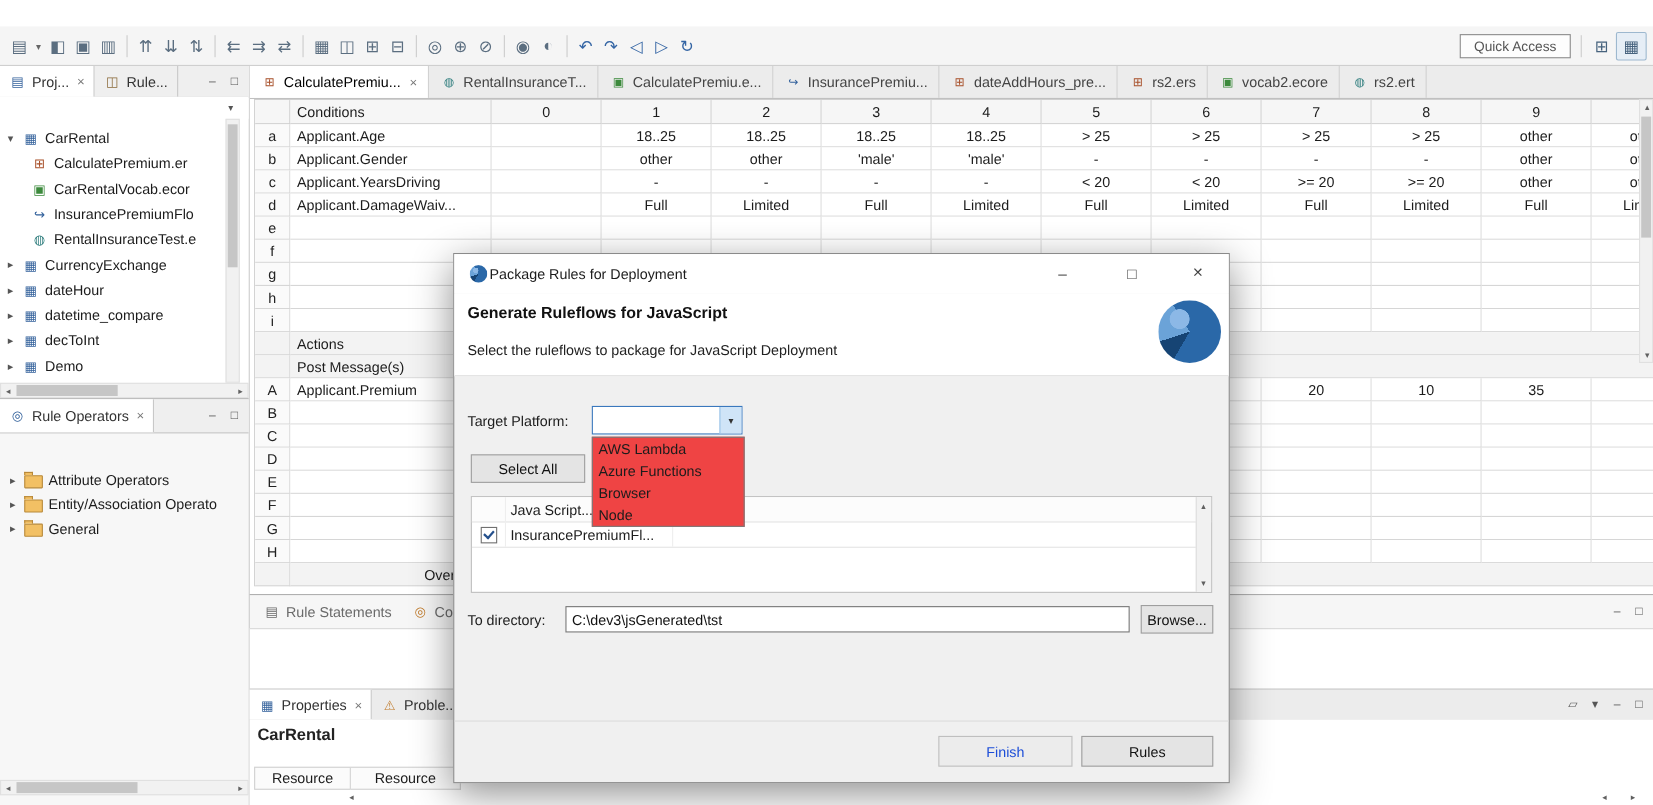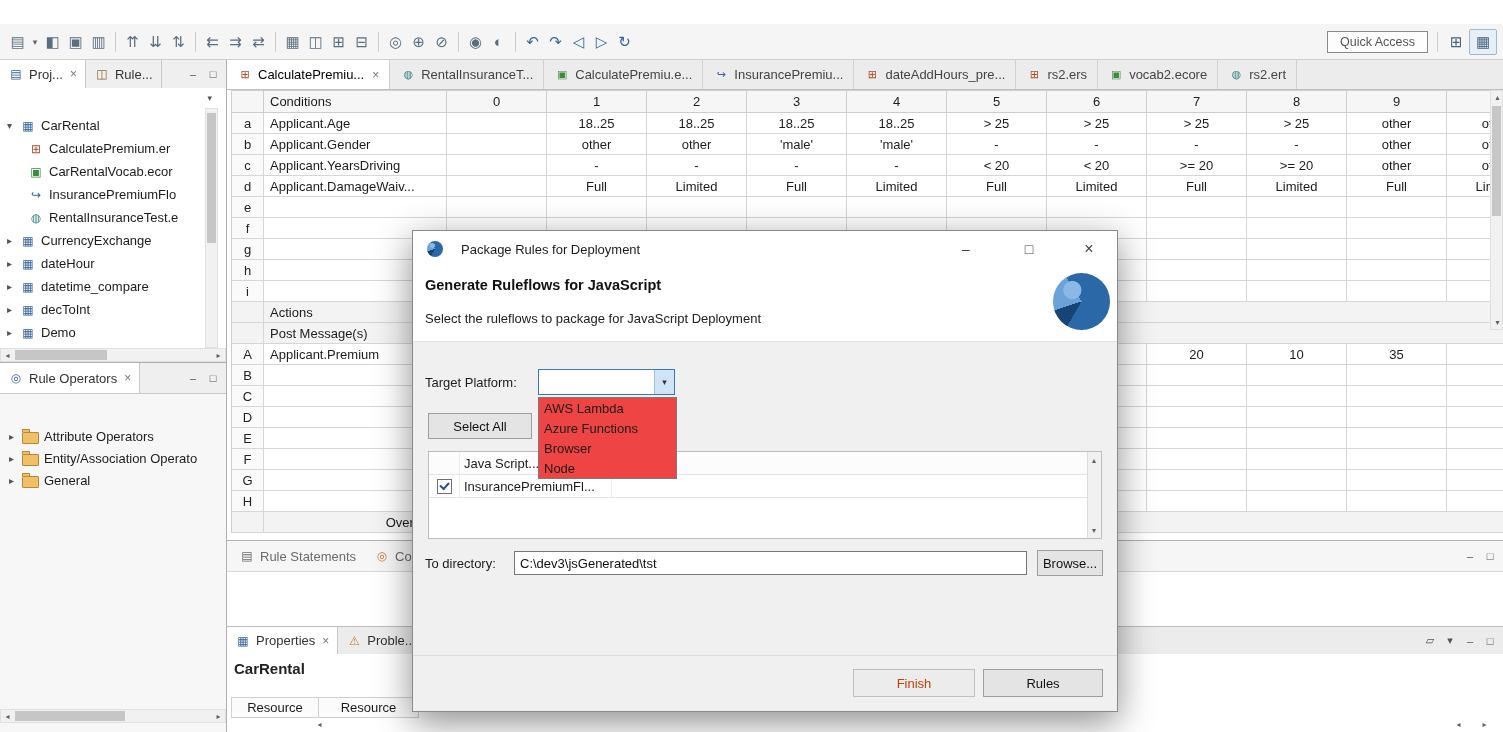--- a/index.html
+++ b/index.html
@@ -73,21 +73,21 @@
   #props .ptabs{position:absolute;left:0;top:0;right:0;height:27px;display:flex;background:#ececec;border-bottom:1px solid #c8c8c8;}
   #props .vtab.active{background:#fff;}
   #props-content{position:absolute;left:0;top:27px;right:0;bottom:0;background:#fff;}
   #props-title{position:absolute;left:7px;top:6px;font-weight:bold;font-size:15px;color:#222;}
   .phead{position:absolute;left:4px;top:43px;display:flex;height:21px;}
   .phead span{box-sizing:border-box;border:1px solid #d0d0d0;border-left:none;display:flex;align-items:center;justify-content:center;background:#fbfbfb;}
   .phead span:first-child{border-left:1px solid #d0d0d0;}
 
   
   #dialog{position:absolute;left:412px;top:230px;width:706px;height:482px;background:#f0f0f0;border:1px solid #8a8a8a;box-shadow:0 10px 34px rgba(0,0,0,.45);z-index:60;box-sizing:border-box;}
-  #dlg-title{position:absolute;left:0;top:0;right:0;height:36px;background:#fff;display:flex;align-items:center;padding-left:14px;gap:18px;box-sizing:border-box;}
+  #dlg-title{position:absolute;left:0;top:0;right:0;height:36px;background:#fff;display:flex;align-items:center;padding-left:14px;gap:2px;box-sizing:border-box;}
   .dlg-winbtn{position:absolute;top:0;width:46px;height:36px;display:flex;align-items:center;justify-content:center;color:#444;font-size:14px;}
   #dlg-head{position:absolute;left:0;top:36px;right:0;height:74px;background:#fff;border-bottom:1px solid #e2e2e2;}
   #dlg-heading{position:absolute;left:12px;top:10px;font-weight:bold;font-size:14.5px;color:#111;}
   #dlg-sub{position:absolute;left:12px;top:44px;color:#222;}
   .logo{border-radius:50%;background:radial-gradient(circle at 34% 30%,#8cb8e6 0 16%,rgba(0,0,0,0) 17%),conic-gradient(from 210deg,#164474 0 42deg,#6ba3d8 42deg 118deg,#2a68a8 118deg 360deg);}
   #dlg-logo{position:absolute;left:640px;top:42px;width:57px;height:57px;}
   #lbl-target{position:absolute;left:12px;top:144px;}
   #combo{position:absolute;left:125px;top:138px;width:137px;height:26px;background:#fff;border:1px solid #3a78bd;box-sizing:border-box;}
   #combo .arrow{position:absolute;right:0;top:0;width:19px;height:24px;background:#cfe4f7;border-left:1px solid #9cc3e8;display:flex;align-items:center;justify-content:center;font-size:9px;color:#333;}
   #platform-list{position:absolute;left:125px;top:166px;width:139px;height:82px;background:#ef4444;border:1px solid #7a7a7a;z-index:10;box-sizing:border-box;}
@@ -99,21 +99,21 @@
   .dt-row .cbc{width:31px;display:flex;align-items:center;justify-content:center;border-right:1px solid #eee;height:100%;box-sizing:border-box;}
   .dt-row .nc{width:152px;padding-left:4px;border-right:1px solid #eee;height:100%;display:flex;align-items:center;box-sizing:border-box;white-space:nowrap;overflow:hidden;}
   .dt-row .pc{flex:1;padding-left:6px;display:flex;align-items:center;height:100%;white-space:nowrap;overflow:hidden;}
   .cb{width:13px;height:13px;border:1px solid #707070;background:#fff;position:relative;}
   .cb.checked::after{content:"";position:absolute;left:2px;top:2px;width:7px;height:4px;border-left:2px solid #24508c;border-bottom:2px solid #24508c;transform:rotate(-48deg);}
   #dlg-table .vsb{position:absolute;right:0;top:0;width:13px;bottom:0;background:#f1f1f1;border-left:1px solid #dcdcdc;}
   #lbl-dir{position:absolute;left:12px;top:325px;}
   #dir-field{position:absolute;left:101px;top:320px;width:513px;height:24px;border:1px solid #767676;background:#fff;padding:0 5px;font-family:"Liberation Sans",sans-serif;font-size:13px;box-sizing:border-box;color:#111;}
   #btn-browse{position:absolute;left:624px;top:319px;width:66px;height:26px;}
   #dlg-sep{position:absolute;left:0;right:0;top:424px;border-top:1px solid #dcdcdc;}
-  #btn-finish{position:absolute;left:440px;top:438px;width:122px;height:28px;background:#ececec;border:1px solid #bfbfbf;color:#c2410c;}
+  #btn-finish{position:absolute;left:440px;top:438px;width:122px;height:28px;background:#ececec;border:1px solid #bfbfbf;color:#1d4ed8;}
   #btn-cancel{position:absolute;left:570px;top:438px;width:120px;height:28px;}
 </style>
 </head>
 <body>
 
 <div id="app">
 
 
   <div id="toolbar">
     <span class="ti">▤</span>

